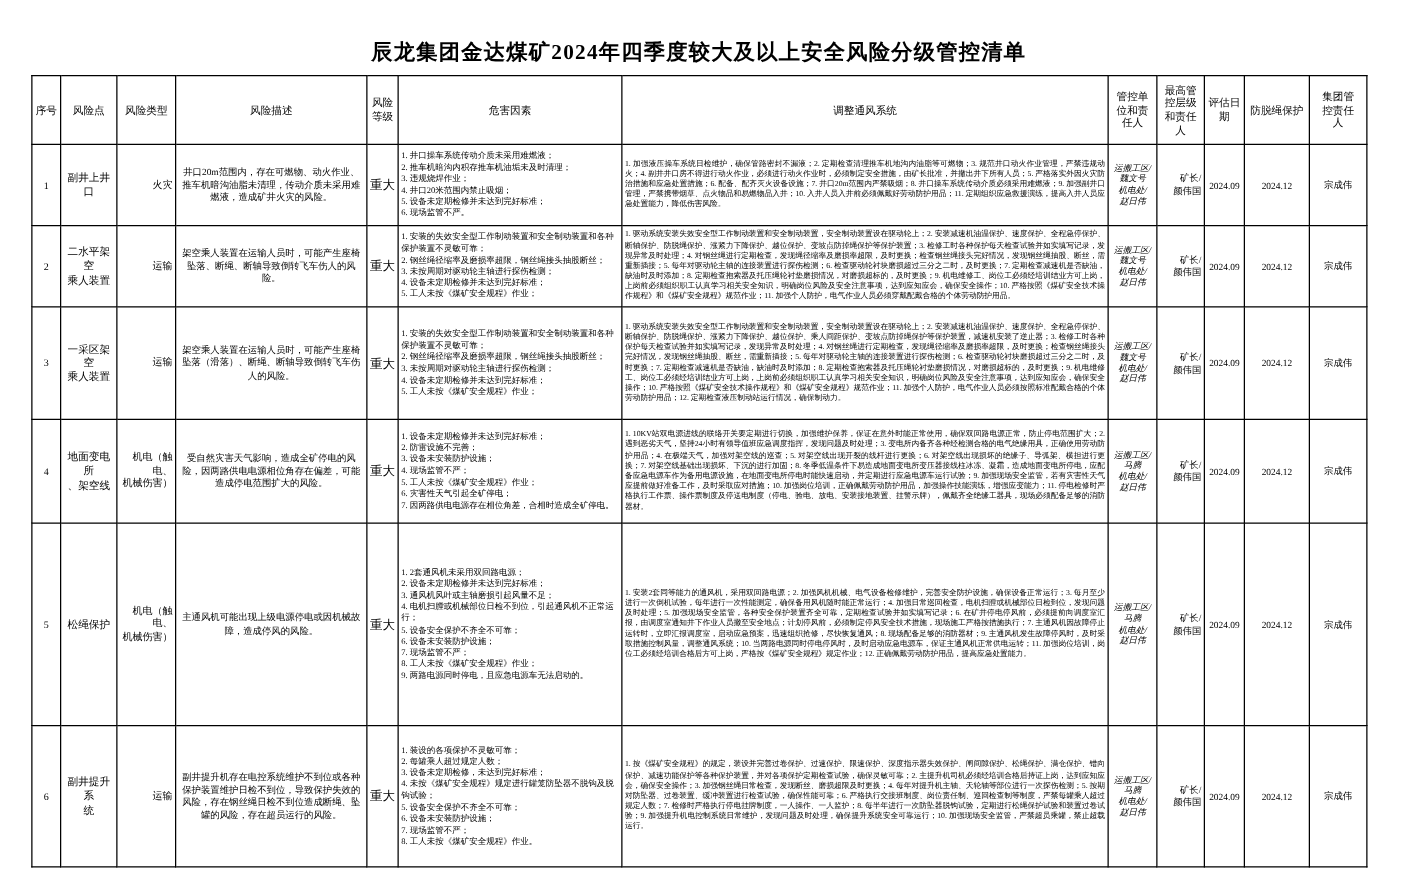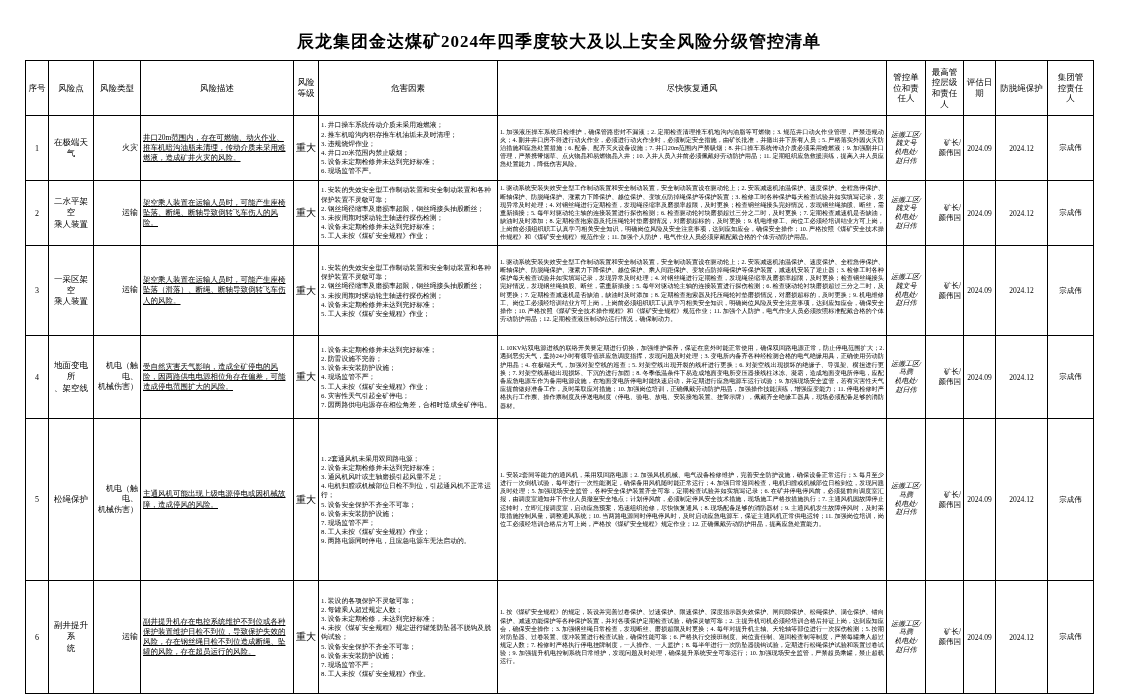--- a/index.html
+++ b/index.html
@@ -7,21 +7,21 @@
   .page{position:relative;width:1126px;height:516px;background:#fff;}
   .doc-title{position:absolute;left:25px;top:30px;width:1068px;text-align:center;
     font-size:17px;font-weight:bold;letter-spacing:1px;}
   table.risk{position:absolute;left:25px;top:60px;width:1068px;border-collapse:collapse;table-layout:fixed;}
   table.risk td,table.risk th{border:1px solid #000;vertical-align:middle;padding:1px 2px;
     overflow:hidden;font-weight:normal;}
   th.hd{font-size:8.5px;text-align:center;line-height:1.25;font-weight:bold;}
   td.c-seq{font-size:8px;text-align:center;}
   td.c-point{font-size:8.5px;text-align:center;line-height:1.3;}
   td.c-type{font-size:8px;text-align:right;line-height:1.3;}
-  td.c-desc{font-size:7.5px;text-align:left;line-height:1.35;padding:2px 3px;text-decoration:underline;}
+  td.c-desc{font-size:7.5px;text-align:center;line-height:1.35;padding:2px 3px;}
   td.c-level{font-size:10px;text-align:center;}
   td.c-hazard{font-size:6.8px;text-align:left;line-height:1.35;white-space:pre-line;padding:2px 3px;vertical-align:middle;}
   td.c-meas{font-size:6.2px;text-align:left;line-height:1.32;text-align:justify;padding:2px 3px;vertical-align:middle;}
   td.c-unit{font-size:7px;text-align:center;line-height:1.25;white-space:pre-line;font-style:italic;}
   td.c-top{font-size:7.5px;text-align:right;line-height:1.3;white-space:pre-line;}
   td.c-date{font-size:7.5px;text-align:center;margin-left:39px;}
   td.c-group{font-size:7.5px;text-align:center;}
 </style>
 </head>
 <body>
@@ -46,39 +46,39 @@
     </colgroup>
     <tbody>
         <tr style="height:55px">
       <th class="hd">序号</th>
       <th class="hd">风险点</th>
       <th class="hd">风险类型</th>
       <th class="hd">风险描述</th>
       <th class="hd" style="white-space:pre-line">风险
 等级</th>
       <th class="hd">危害因素</th>
-      <th class="hd">尽快恢复通风</th>
+      <th class="hd">调整通风系统</th>
       <th class="hd" style="white-space:pre-line">管控单
 位和责
 任人</th>
       <th class="hd" style="white-space:pre-line">最高管
 控层级
 和责任
 人</th>
       <th class="hd" style="white-space:pre-line">评估日
 期</th>
       <th class="hd">防脱绳保护</th>
       <th class="hd" style="white-space:pre-line">集团管
 控责任
 人</th>
     </tr>
 
     <tr style="height:65px">
       <td class="c-seq">1</td>
-      <td class="c-point" style="white-space:pre-line">在极端天气</td>
+      <td class="c-point" style="white-space:pre-line">副井上井口</td>
       <td class="c-type" style="white-space:pre-line">火灾</td>
       <td class="c-desc">井口20m范围内，存在可燃物、动火作业、推车机暗沟油脂未清理，传动介质未采用难燃液，造成矿井火灾的风险。</td>
       <td class="c-level">重大</td>
       <td class="c-hazard">1. 井口操车系统传动介质未采用难燃液；
 2. 推车机暗沟内积存推车机油垢未及时清理；
 3. 违规烧焊作业；
 4. 井口20米范围内禁止吸烟；
 5. 设备未定期检修并未达到完好标准；
 6. 现场监管不严。</td>
       <td class="c-meas">1. 加强液压操车系统日检维护，确保管路密封不漏液；2. 定期检查清理推车机地沟内油脂等可燃物；3. 规范井口动火作业管理，严禁违规动火；4. 副井井口房不得进行动火作业，必须进行动火作业时，必须制定安全措施，由矿长批准，并撤出井下所有人员；5. 严格落实外因火灾防治措施和应急处置措施；6. 配备、配齐灭火设备设施；7. 井口20m范围内严禁吸烟；8. 井口操车系统传动介质必须采用难燃液；9. 加强副井口管理，严禁携带烟草、点火物品和易燃物品入井；10. 入井人员入井前必须佩戴好劳动防护用品；11. 定期组织应急救援演练，提高入井人员应急处置能力，降低伤害风险。</td>

